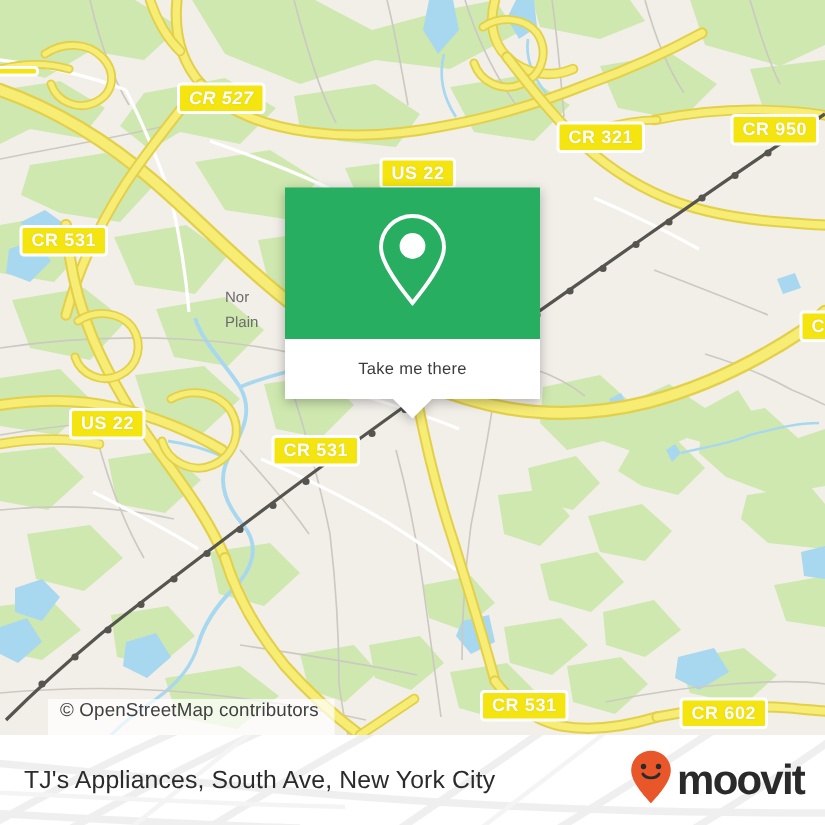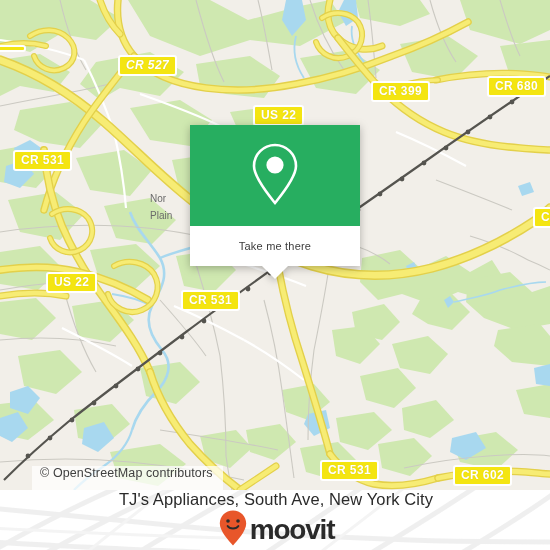--- a/index.html
+++ b/index.html
@@ -104,21 +104,20 @@
   }
   #footer-inner {
     position: relative;
     width: 100%;
     height: 100%;
     display: flex;
     align-items: center;
     justify-content: space-between;
     padding: 0 14px 0 16px;
     box-sizing: border-box;
-    flex-direction: column;
   }
   #footer-title {
     font-size: 16.5px;
     color: #2b2b2b;
     letter-spacing: 0.1px;
     white-space: nowrap;
   }
   #brand {
     display: flex;
     align-items: center;
@@ -370,24 +369,24 @@
 
     <div style="position:absolute;left:150px;top:190px;width:60px;text-align:left;line-height:17px;font-size:10px;color:#6b6b6b;">
       <div>Nor</div>
       <div>Plain</div>
     </div>
 
     <div style="position:absolute;left:118px;top:55px;font-style:italic;">
       <span class="shield">CR 527</span>
     </div>
     <div style="position:absolute;left:371px;top:81px;">
-      <span class="shield">CR 399</span>
+      <span class="shield">CR 321</span>
     </div>
     <div style="position:absolute;left:487px;top:76px;">
-      <span class="shield">CR 680</span>
+      <span class="shield">CR 950</span>
     </div>
     <div style="position:absolute;left:253px;top:105px;">
       <span class="shield">US 22</span>
     </div>
     <div style="position:absolute;left:13px;top:150px;">
       <span class="shield">CR 531</span>
     </div>
     <div style="position:absolute;left:46px;top:272px;">
       <span class="shield">US 22</span>
     </div>

